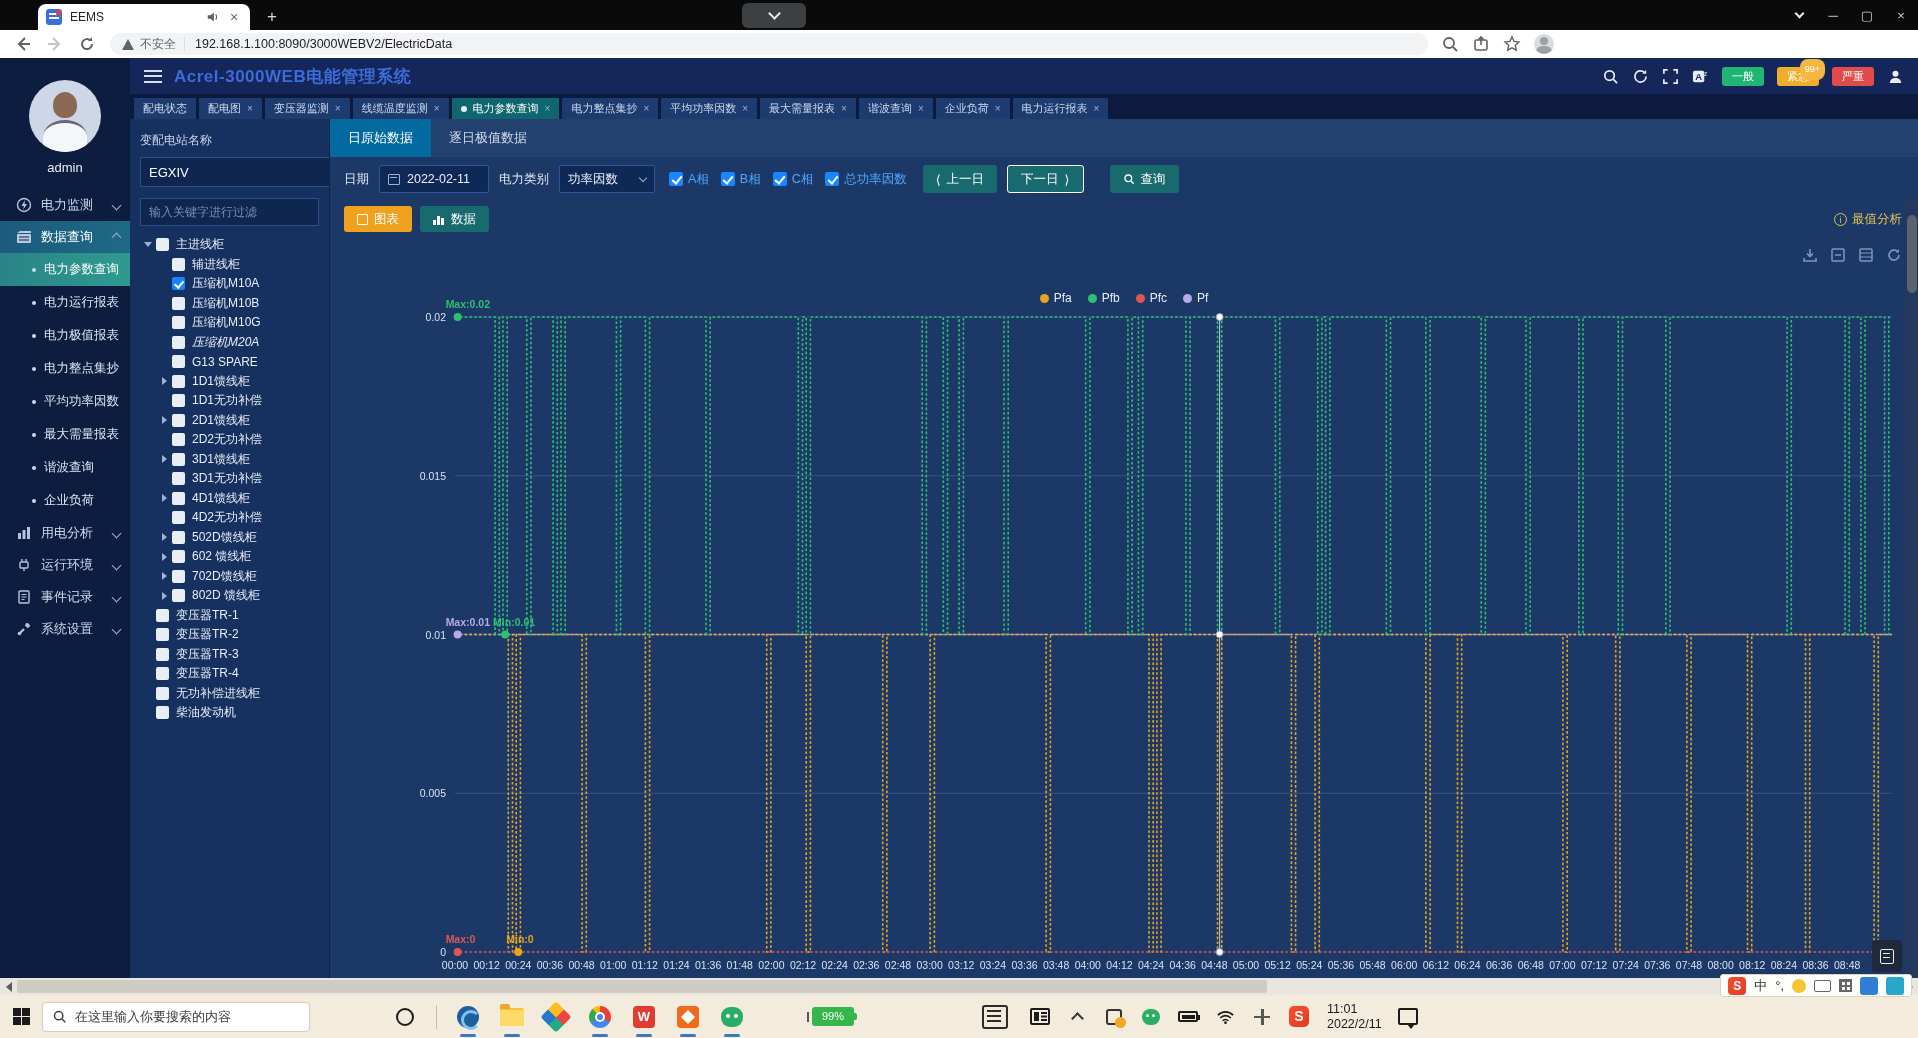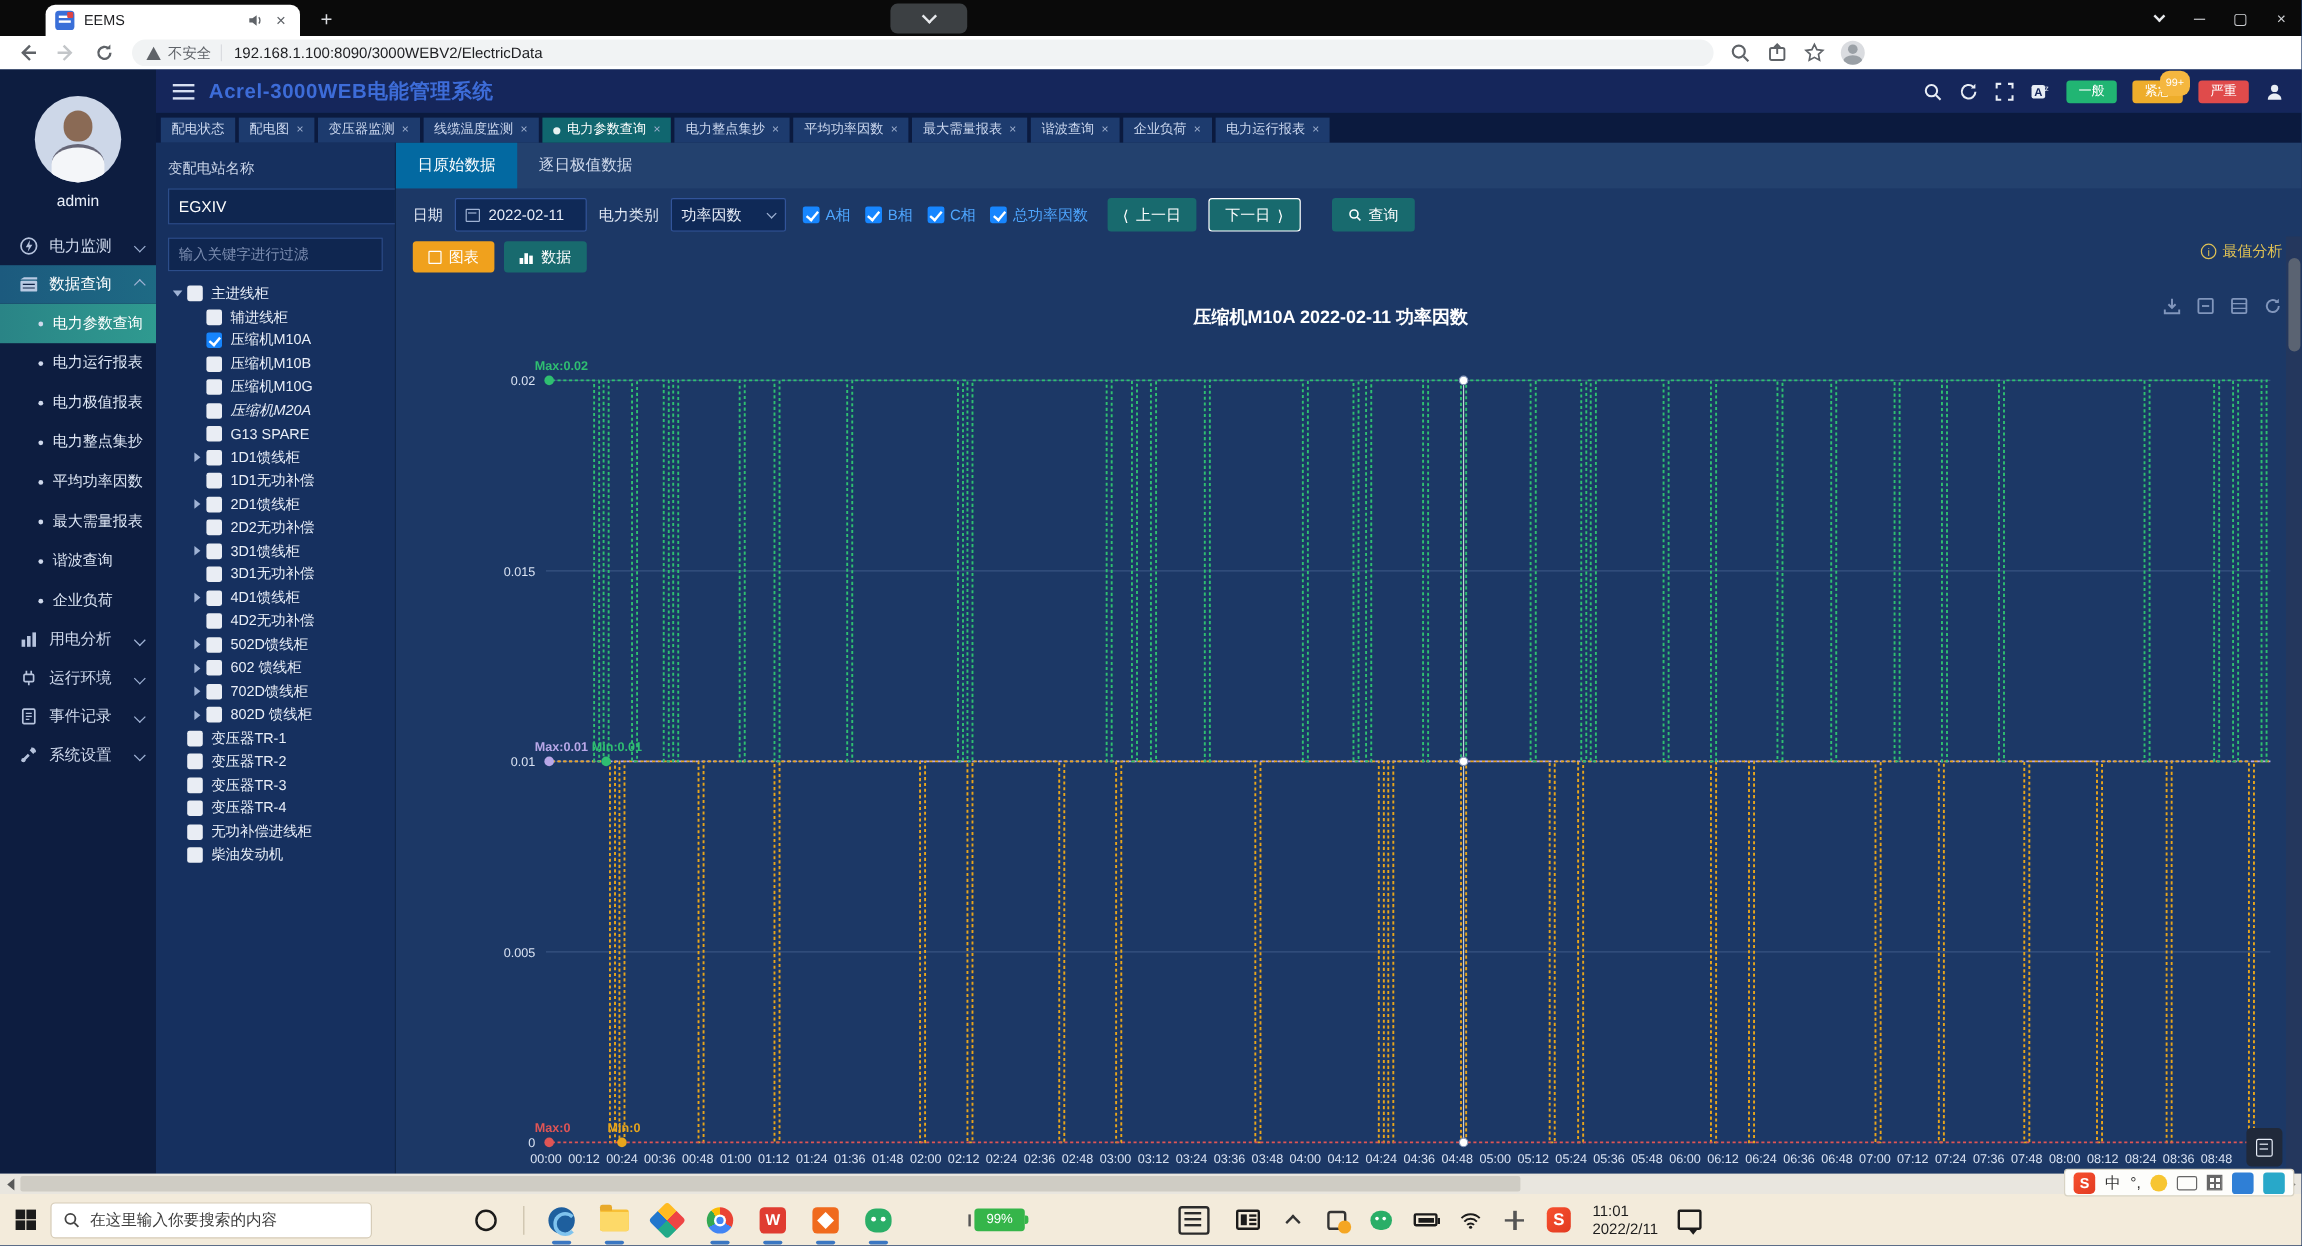--- a/index.html
+++ b/index.html
@@ -94,21 +94,21 @@
   .calic { width:12px; height:11px; border:1.5px solid #9fb2d4; border-radius:1px; position:relative; }
   .calic:before { content:""; position:absolute; left:1px; top:2px; width:7px; height:1.5px; background:#9fb2d4; }
   .selbox { width:96px; height:28px; background:#0f2957; border:1px solid #32549a; border-radius:2px; display:flex; align-items:center; justify-content:space-between; color:#e8eef8; font-size:12.5px; padding:0 8px; cursor:pointer; }
   .selbox .mi-chev { width:6px; height:6px; border-right:1.5px solid #9fb2d4; border-bottom:1.5px solid #9fb2d4; transform:rotate(45deg); margin-top:-3px; }
   .ckwrap { display:flex; align-items:center; gap:12px; margin-left:4px; }
   .ck { display:flex; align-items:center; gap:5px; color:#4ea6ff; font-size:12.5px; cursor:pointer; }
   .ckbox { width:14px; height:14px; border-radius:2px; background:#1786ff; position:relative; }
   .ckbox:after { content:""; position:absolute; left:4.5px; top:1.5px; width:4px; height:8px; border-right:2px solid #fff; border-bottom:2px solid #fff; transform:rotate(40deg); }
   .tealbtn { height:28px; background:#186a6e; border:none; border-radius:3px; color:#fff; font-size:12.5px; padding:0 13px; cursor:pointer; display:flex; align-items:center; gap:6px; font-family:"Liberation Sans",sans-serif; }
   .tealbtn.focused { border:1.5px solid #fff; }
-  .viewrow { height:36px; display:flex; align-items:flex-start; gap:8px; padding-left:14px; flex-shrink:0; }
+  .viewrow { height:36px; display:flex; align-items:center; gap:8px; padding-left:14px; flex-shrink:0; }
   .chartbtn { height:26px; background:#f0a11d; border:none; border-radius:3px; color:#fff; font-size:12.5px; padding:0 13px; cursor:pointer; display:flex; align-items:center; gap:6px; font-family:"Liberation Sans",sans-serif; }
   .btnic { width:11px; height:11px; border:1.5px solid #fff; border-radius:1px; }
   .barsic { width:12px; height:11px; display:flex; align-items:flex-end; gap:1.5px; }
   .barsic i { width:2.5px; background:#fff; display:block; }
   .maxlink { margin-left:auto; margin-right:16px; color:#e0c254; font-size:12.5px; display:flex; align-items:center; gap:5px; cursor:pointer; }
   .infoc { width:13px; height:13px; border:1.5px solid #e0c254; border-radius:50%; font-size:9px; text-align:center; line-height:12px; }
   .chartarea { flex:1; position:relative; min-height:0; }
   .c-title { position:absolute; left:0; right:30px; top:18px; text-align:center; color:#fff; font-size:15px; font-weight:bold; }
   .legend { position:absolute; left:0; right:0; top:54px; display:flex; justify-content:center; gap:16px; }
   .lg-item { display:flex; align-items:center; gap:5px; color:#e8eef8; font-size:12px; cursor:pointer; }
@@ -629,21 +629,38 @@
               </span>
               <span>数据</span>
             </button>
           <span class="maxlink">
               <span class="infoc">i</span>
               <span>最值分析</span>
             </span>
         </div>
 
         <div class="chartarea">
-          <div class="c-title">压缩机M10A  2022-02-11  功率因数</div>
+          <div class="legend" id="legend">
+              <span class="lg-item">
+                <span class="lg-dot" style="background:#e8a51c"></span>
+                <span>Pfa</span>
+              </span>
+              <span class="lg-item">
+                <span class="lg-dot" style="background:#2fbf71"></span>
+                <span>Pfb</span>
+              </span>
+              <span class="lg-item">
+                <span class="lg-dot" style="background:#e05555"></span>
+                <span>Pfc</span>
+              </span>
+              <span class="lg-item">
+                <span class="lg-dot" style="background:#b9a8e8"></span>
+                <span>Pf</span>
+              </span>
+            </div>
           <div class="toolbox">
             <svg class="tbx" viewBox="0 0 16 16">
                 <path d="M8 2v7M5 6.5L8 9.5l3-3" stroke="#93a7cc" stroke-width="1.6" fill="none"></path>
                 <path d="M2 11v3h12v-3" stroke="#93a7cc" stroke-width="1.6" fill="none"></path>
               </svg>
             <svg class="tbx" viewBox="0 0 16 16">
                 <rect x="2" y="2" width="12" height="12" rx="1" stroke="#93a7cc" stroke-width="1.5" fill="none"></rect>
                 <path d="M5 8h6" stroke="#93a7cc" stroke-width="1.5"></path>
               </svg>
             <svg class="tbx" viewBox="0 0 16 16">

